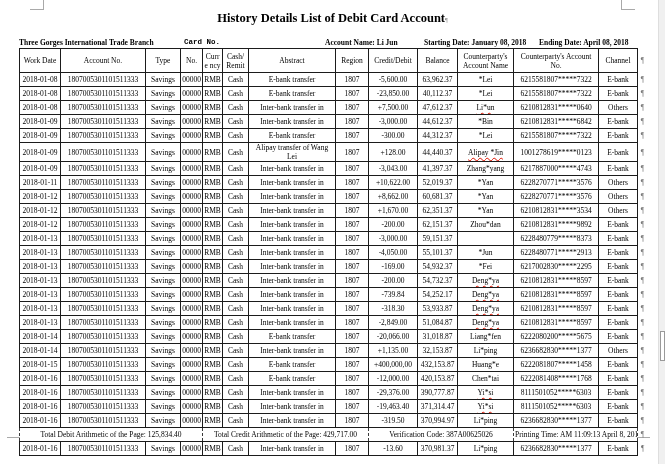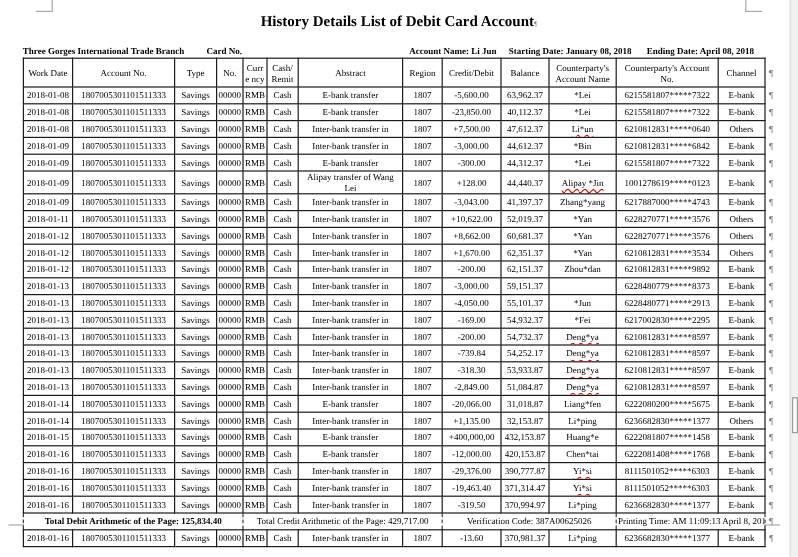--- a/index.html
+++ b/index.html
@@ -9,22 +9,22 @@
     -webkit-font-smoothing:antialiased;
   }
   .title{
     position:absolute;top:11px;left:0;width:665px;text-align:center;
     font-weight:bold;font-size:12.5px;white-space:nowrap;
   }
   .title .pm{font-size:6px;color:#888;font-weight:normal;}
   .infoline{position:absolute;top:38px;left:0;width:665px;height:10px;font-weight:bold;font-size:7.5px;}
   .infoline span{position:absolute;white-space:nowrap;top:0;}
   .seg-branch{left:19px;}
-  .seg-card{left:172px;}
-  .seg-acct{left:341px;}
+  .seg-card{left:184px;font-family:Liberation Mono, monospace;}
+  .seg-acct{left:325px;}
   .seg-start{left:424px;}
   .seg-end{left:539px;}
   table.grid{
     position:absolute;top:48px;left:19px;border-collapse:collapse;table-layout:fixed;
     width:628px;
   }
   table.grid th,table.grid td{
     border:1px solid #1b1b1b;font-size:7.5px;font-weight:normal;text-align:center;
     vertical-align:middle;padding:0 1px;line-height:1.2;overflow:hidden;word-wrap:break-word;
   }
@@ -499,21 +499,21 @@
         <td>Inter-bank transfer in</td>
         <td>1807</td>
         <td>-319.50</td>
         <td>370,994.97</td>
         <td>Li*ping</td>
         <td>6236682830*****1377</td>
         <td>E-bank</td>
         <td class="pmark">¶</td>
       </tr>
       <tr class="totals">
-        <td colspan="4" style="white-space: nowrap; font-weight: bold;">Total Debit Arithmetic of the Page: 125,834.40</td>
+        <td colspan="4" style="white-space: nowrap;">Total Debit Arithmetic of the Page: 125,834.40</td>
         <td colspan="4" style="white-space: nowrap;">Total Credit Arithmetic of the Page: 429,717.00</td>
         <td colspan="3" style="white-space: nowrap;">Verification Code: 387A00625026</td>
         <td colspan="2" style="white-space: nowrap;">Printing Time: AM 11:09:13 April 8, 2018</td>
         <td class="pmark">¶</td>
       </tr>
       <tr>
         <td>2018-01-16</td>
         <td>1807005301101511333</td>
         <td>Savings</td>
         <td>00000</td>

